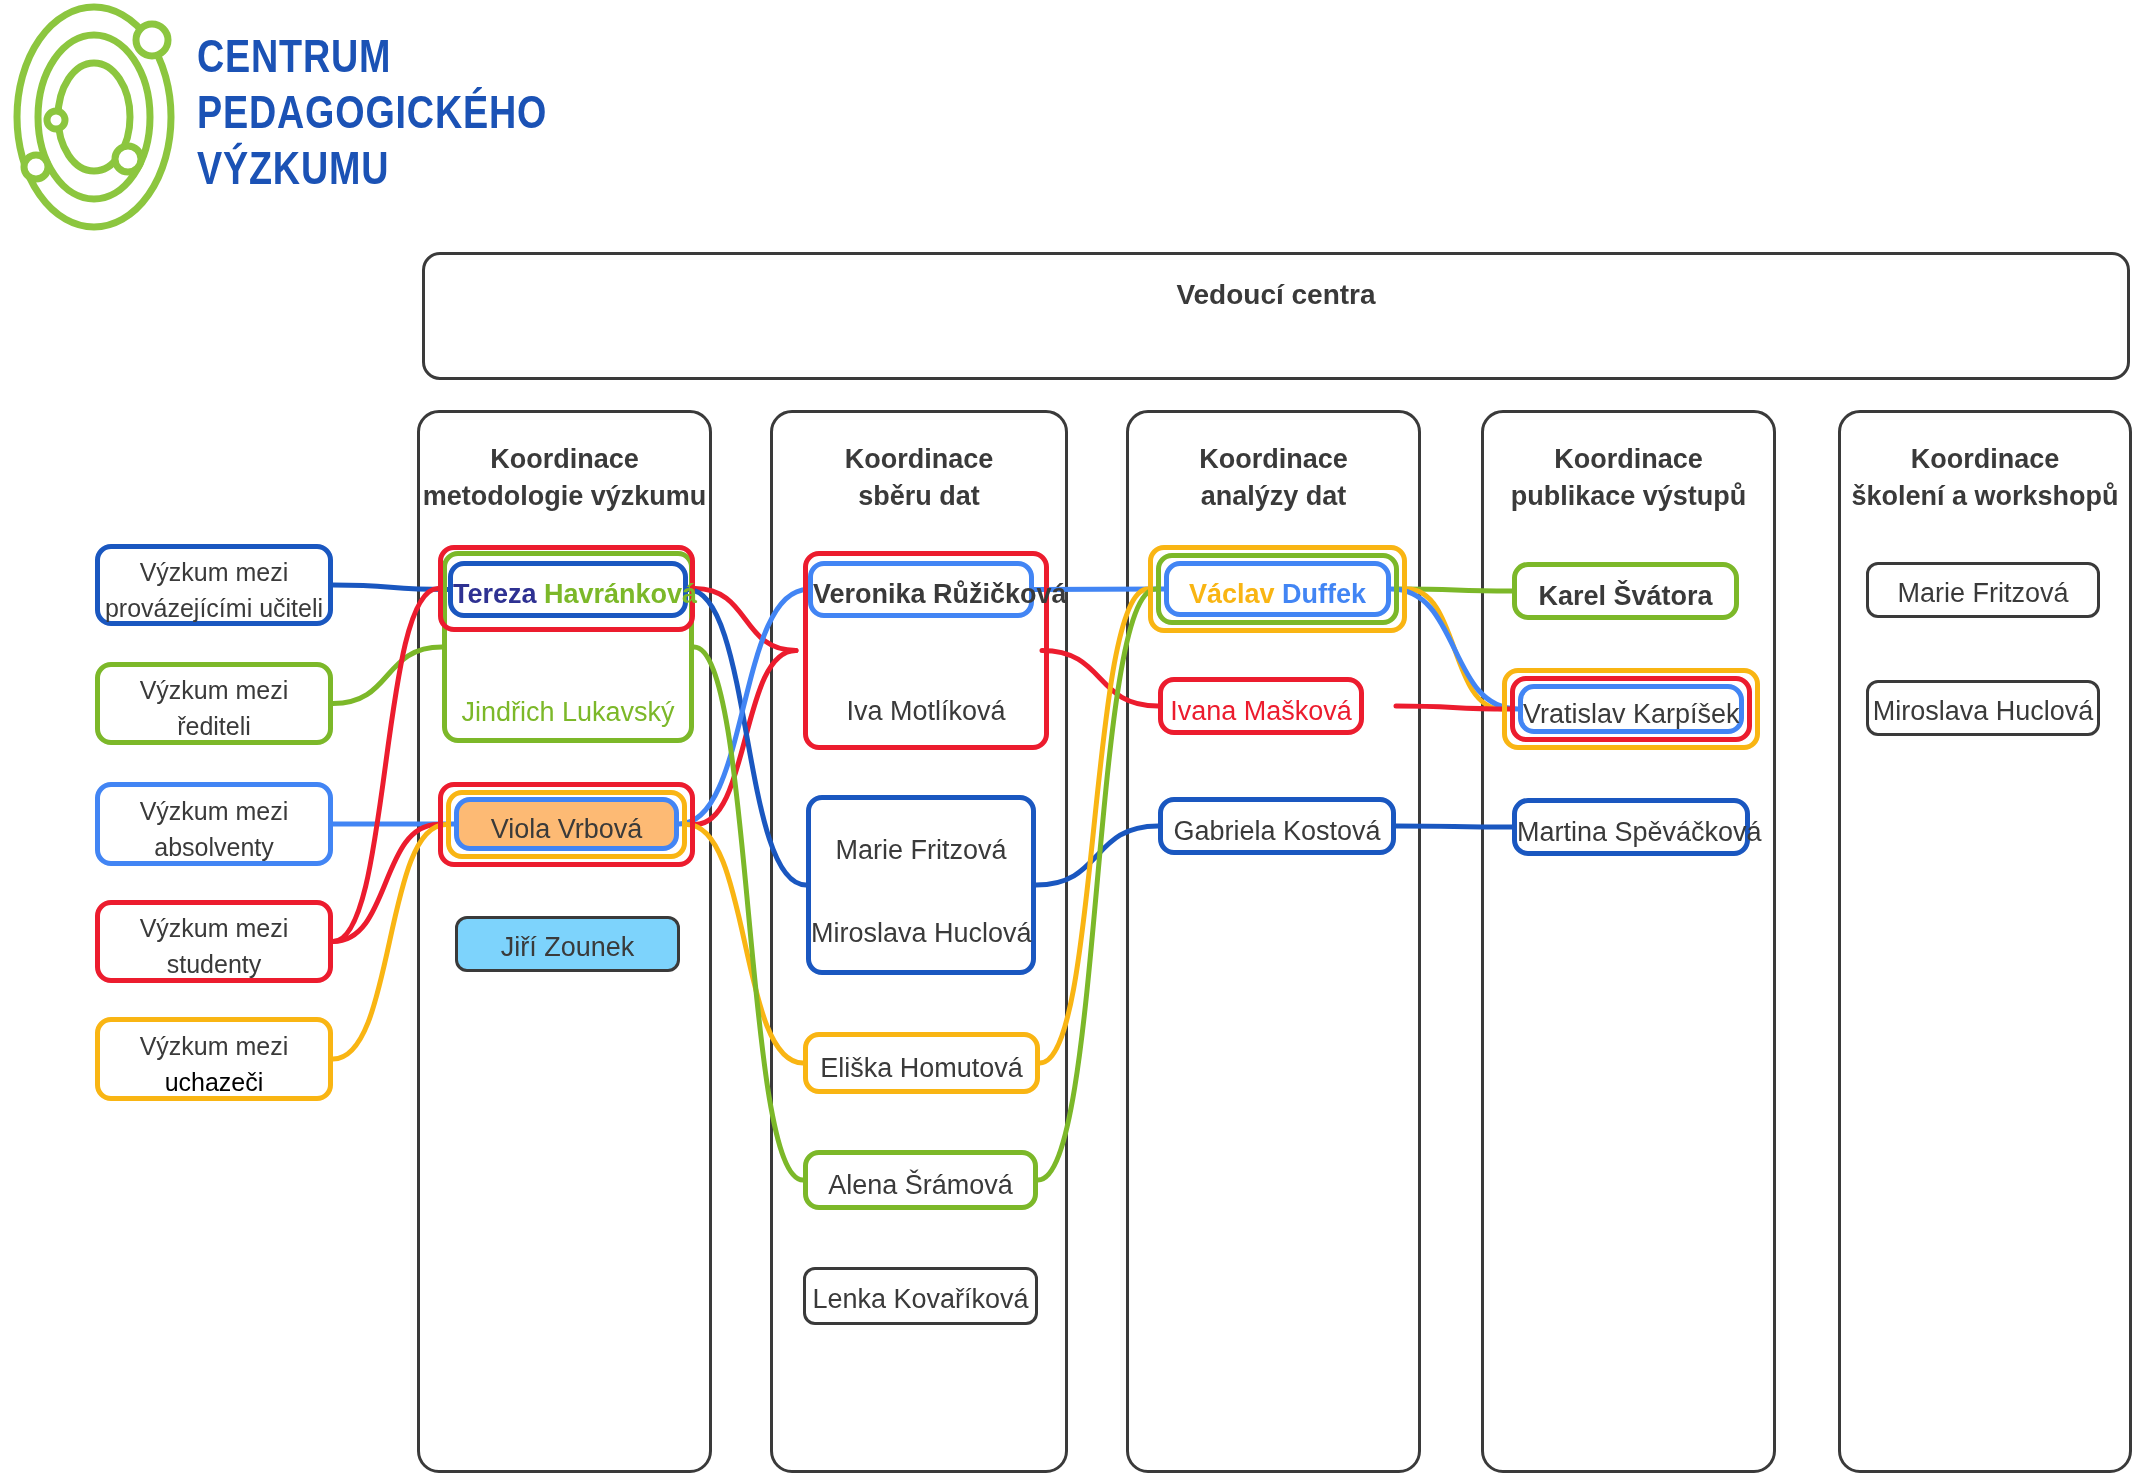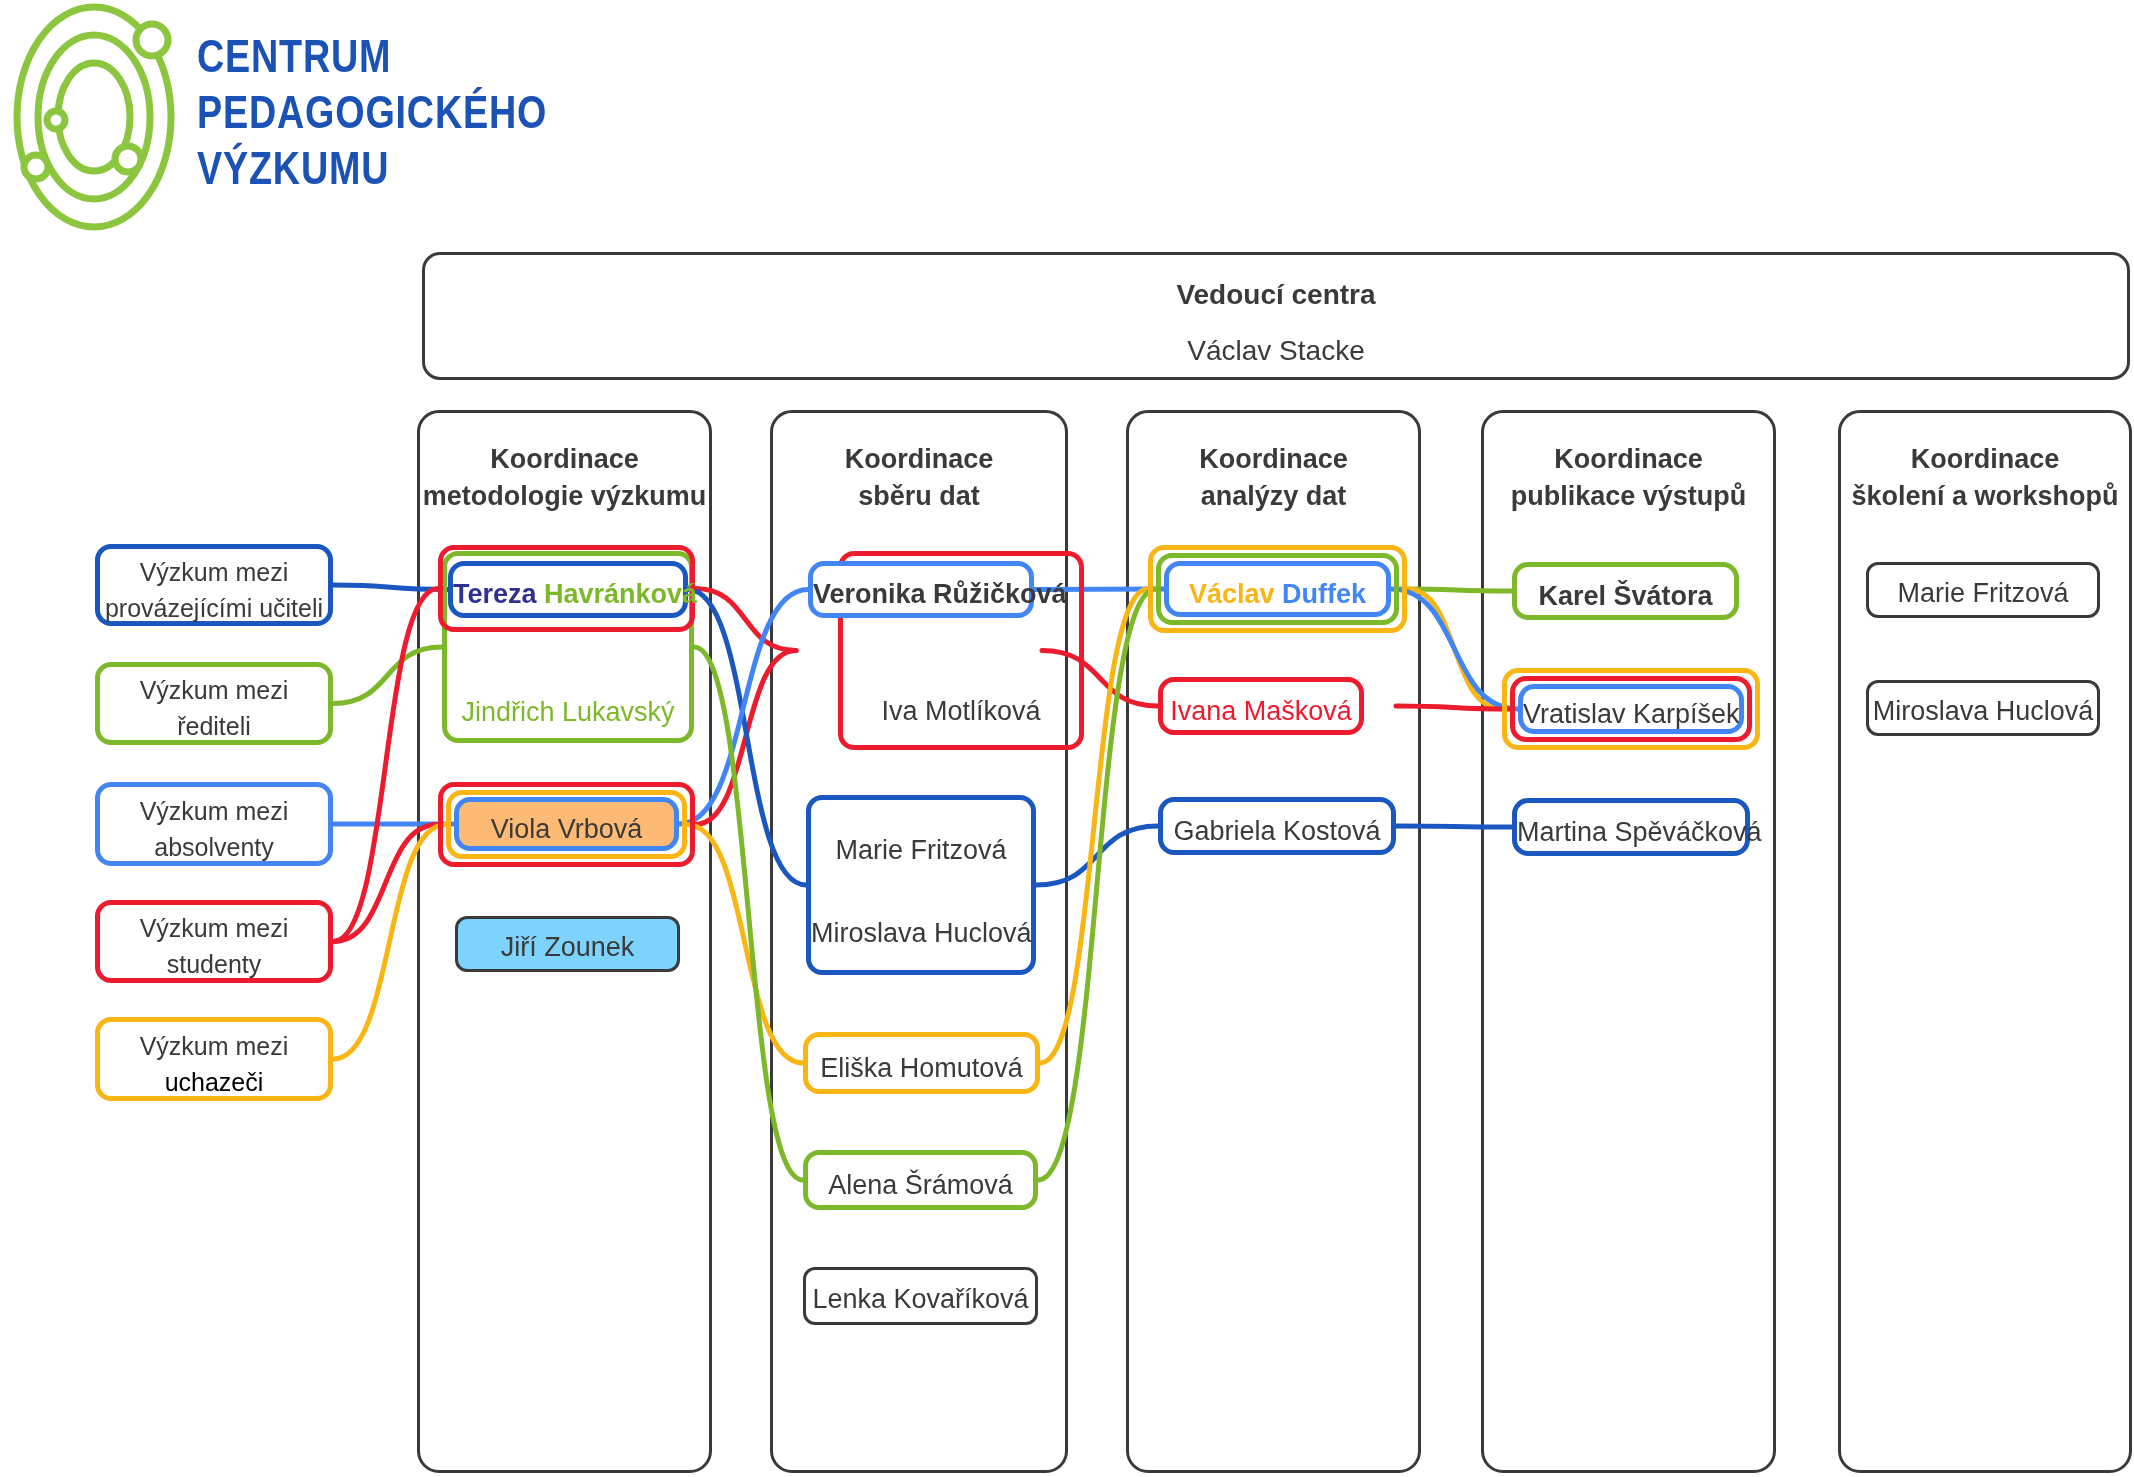--- a/index.html
+++ b/index.html
@@ -46,21 +46,20 @@
     </svg>
   </div>
   <div class="logo-text">
     <div>CENTRUM</div>
     <div>PEDAGOGICKÉHO</div>
     <div>VÝZKUMU</div>
   </div>
 
   <div class="vedouci">
     <div class="t">Vedoucí centra</div>
-    <div class="n">Václav Stacke</div>
   </div>
 
   <div id="columns">
       <div class="column" style="left: 417px; width: 295px;">
         <div class="col-title">
           <div>Koordinace</div>
           <div>metodologie výzkumu</div>
         </div>
       </div>
       <div class="column" style="left: 770px; width: 298px;">
@@ -143,21 +142,21 @@
         <div class="nlabel" style="top: 8px; font-size: 27px;"><span style="color: rgb(46, 49, 146); font-weight: 700;">Tereza </span><span style="color: rgb(124, 184, 41); font-weight: 700;">Havránková</span></div>
       </div>
       <div class="node" style="left: 438px; top: 782px; width: 257px; height: 85px; border: 5px solid rgb(236, 28, 46); border-radius: 16px; background: transparent;"></div>
       <div class="node" style="left: 446px; top: 790px; width: 241px; height: 69px; border: 5px solid rgb(249, 181, 19); border-radius: 16px; background: transparent;"></div>
       <div class="node" style="left: 454px; top: 797px; width: 225px; height: 54px; border: 5px solid rgb(66, 133, 244); border-radius: 16px; background: #fdba74;">
         <div class="nlabel" style="top: 7px; font-size: 27px;"><span style="color: rgb(58, 58, 58); font-weight: 400;">Viola Vrbová</span></div>
       </div>
       <div class="node" style="left: 455px; top: 916px; width: 225px; height: 56px; border: 3px solid rgb(58, 58, 58); border-radius: 12px; background: #7dd3fc; padding-left: 48px;">
         <div class="nlabel" style="top: 8px; font-size: 27px;"><span style="color: rgb(58, 58, 58); font-weight: 400;">Jiří Zounek</span></div>
       </div>
-      <div class="node" style="left: 838px; top: 551px; width: 246px; height: 199px; border: 5px solid rgb(236, 28, 46); border-radius: 16px; background: transparent;">
+      <div class="node" style="left: 803px; top: 551px; width: 246px; height: 199px; border: 5px solid rgb(236, 28, 46); border-radius: 16px; background: transparent;">
         <div class="nlabel" style="top: 135px; font-size: 27px;"><span style="color: rgb(58, 58, 58); font-weight: 400;">Iva Motlíková</span></div>
       </div>
       <div class="node" style="left: 808px; top: 561px; width: 226px; height: 57px; border: 5px solid rgb(66, 133, 244); border-radius: 16px; background: rgb(255, 255, 255);">
         <div class="nlabel" style="top: 8px; font-size: 27px;"><span style="color: rgb(58, 58, 58); font-weight: 700;">Veronika Růžičková</span></div>
       </div>
       <div class="node" style="left: 806px; top: 795px; width: 230px; height: 180px; border: 5px solid rgb(26, 87, 192); border-radius: 16px; background: rgb(255, 255, 255);">
         <div class="nlabel" style="top: 30px; font-size: 27px;"><span style="color: rgb(58, 58, 58); font-weight: 400;">Marie Fritzová</span></div>
         <div class="nlabel" style="top: 113px; font-size: 27px;"><span style="color: rgb(58, 58, 58); font-weight: 400;">Miroslava Huclová</span></div>
       </div>
       <div class="node" style="left: 803px; top: 1032px; width: 237px; height: 62px; border: 5px solid rgb(249, 181, 19); border-radius: 16px; background: rgb(255, 255, 255);">

